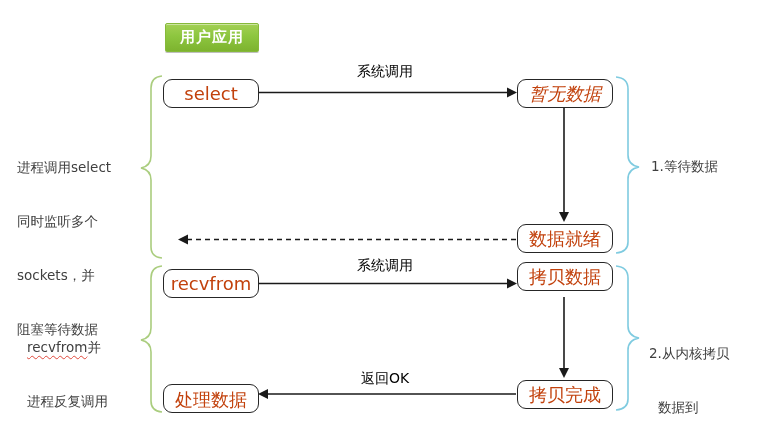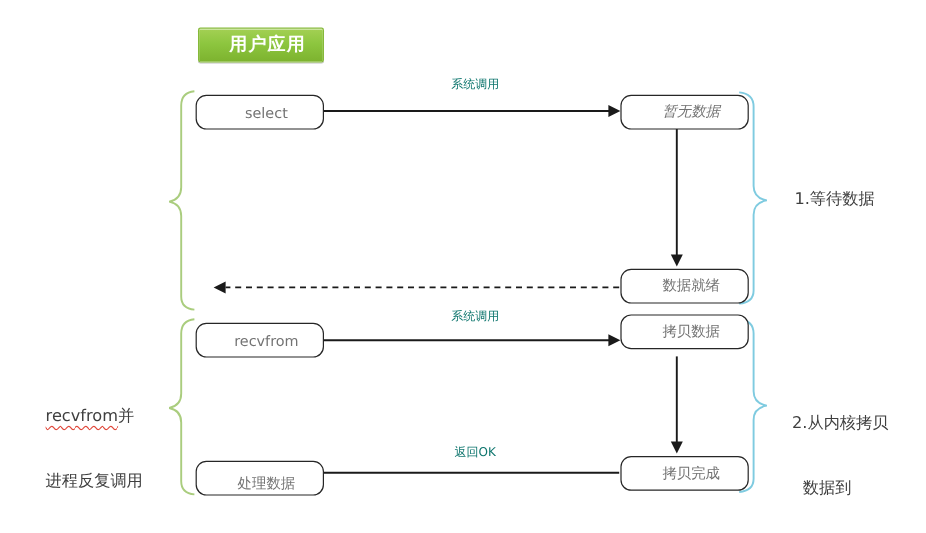--- a/index.html
+++ b/index.html
@@ -1,37 +1,37 @@
 <!DOCTYPE html>
 <html><head>
 <meta charset="utf-8">
 <style>
   html,body{margin:0;padding:0;background:#ffffff;}
   #canvas{
     position:relative;width:772px;height:444px;background:#ffffff;overflow:hidden;
     font-family:"DejaVu Sans","Liberation Sans",sans-serif;color:#3a3a3a;
   }
-  .abs{position:absolute;padding-left:11px;}
+  .abs{position:absolute;}
   
   .hdr{
     width:92px;height:27px;border-radius:2px;
     display:flex;align-items:center;justify-content:center;
     color:#ffffff;font-size:15px;font-weight:bold;letter-spacing:1px;
     box-shadow:inset 0 1px 0 rgba(255,255,255,.45), 0 1px 0 rgba(0,0,0,.25);
   }
   .hdr-user{left:165px;top:23px;background:linear-gradient(180deg,#a3d054 0%,#8dc63f 45%,#7db32f 100%);border:1px solid #86b93a;}
   .hdr-kernel{left:517px;top:23px;background:linear-gradient(180deg,#45b6d6 0%,#2aa5c8 45%,#1e90b4 100%);border:1px solid #2397b8;}
   
   .node{
     width:94px;height:27px;background:#ffffff;border:1.6px solid #262626;border-radius:9px;
     display:flex;align-items:center;justify-content:center;
-    font-size:12px;color:#737373;
+    font-size:18px;color:#c2410c;
   }
   
-  .lbl{font-size:10px;color:#0f766e;text-align:center;}
+  .lbl{font-size:14px;color:#000000;text-align:center;}
   
   .note{font-size:13.5px;line-height:18px;color:#3f3f3f;white-space:pre;}
   .squiggle{
     text-decoration-line:underline;text-decoration-style:wavy;
     text-decoration-color:#e0493c;text-decoration-thickness:1px;text-underline-offset:3px;
   }
   svg{position:absolute;left:0;top:0;}
 </style>
 </head>
 <body>
@@ -102,20 +102,26 @@
     <span>拷贝完成</span>
   </div>
   <div class="abs node" style="left:163px;top:384px;align-items:flex-end;">
     <span>处理数据</span>
   </div>
 
   <div class="abs lbl" style="left:335px;top:63px;width:100px;">系统调用</div>
   <div class="abs lbl" style="left:335px;top:257px;width:100px;">系统调用</div>
   <div class="abs lbl" style="left:335px;top:370px;width:100px;">返回OK</div>
 
+  <div class="abs note" style="left:17px;top:122px;">
+    <div>进程调用select</div>
+    <div>同时监听多个</div>
+    <div>sockets，并</div>
+    <div>阻塞等待数据</div>
+  </div>
 
   <div class="abs note" style="left:27px;top:302px;">
     <div><span class="squiggle">recvfrom</span><span>并</span></div>
     <div>进程反复调用</div>
     
     
   </div>
 
   <div class="abs note" style="left:651px;top:157px;">1.等待数据</div>
 

